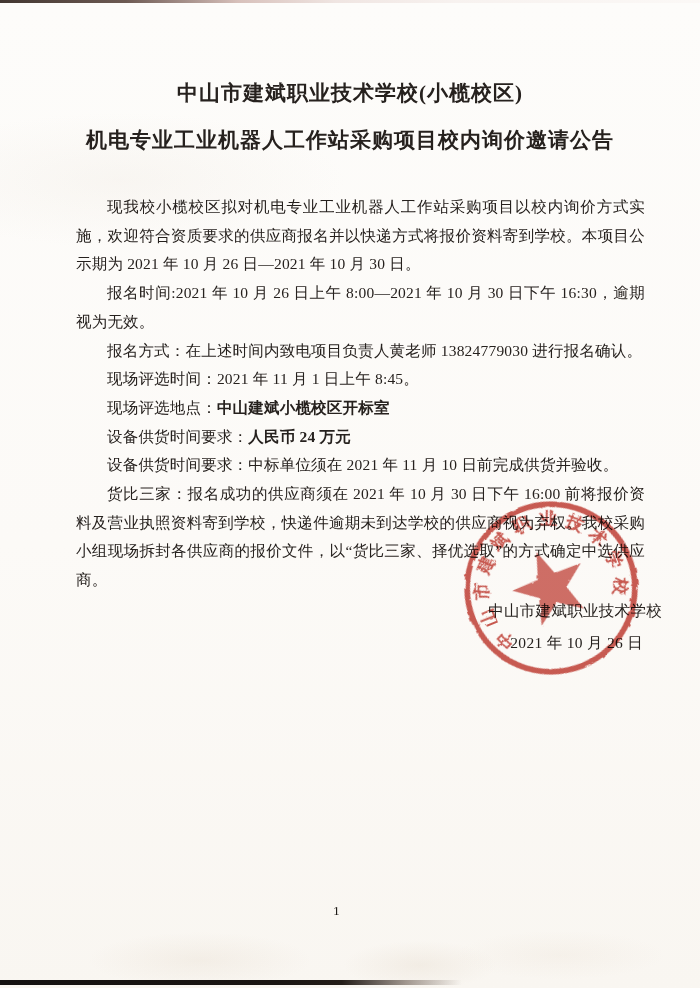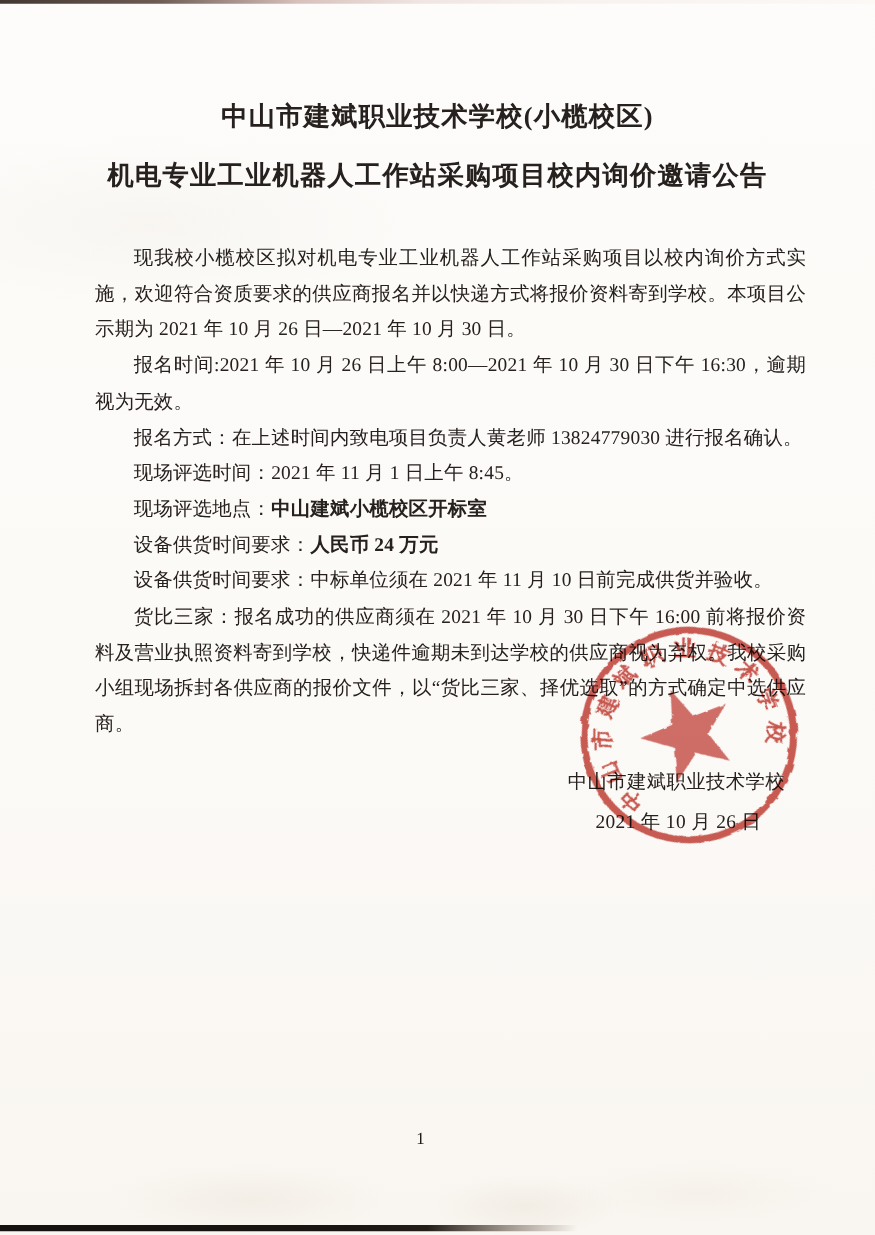--- a/index.html
+++ b/index.html
@@ -60,22 +60,21 @@
     letter-spacing: 0.2px;
     margin-left: 20px;
   }
   .para {
     margin: 0;
     text-indent: 2em;
   }
   .label { font-weight: normal; }
   .bold-text { font-weight: bold; }
   .signature {
-    margin-top: 15px;
-    padding-right: 72px;
+    padding-right: 38px;
     text-align: right;
     font-size: 15.5px;
     line-height: 32px;
     letter-spacing: 0.3px;
   }
   .sig-date { padding-right: 19px; }
   .page-number {
     position: absolute;
     top: 903px;
     left: 333px;

